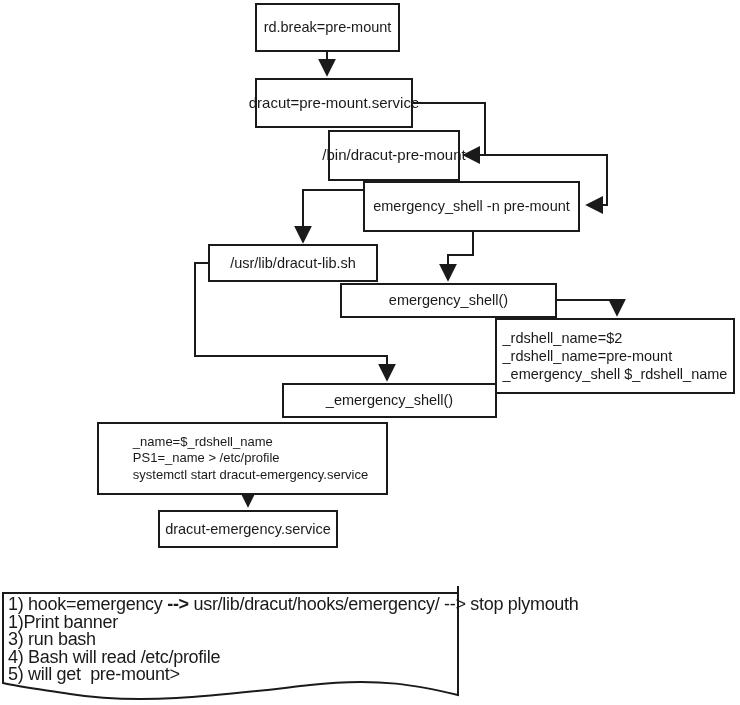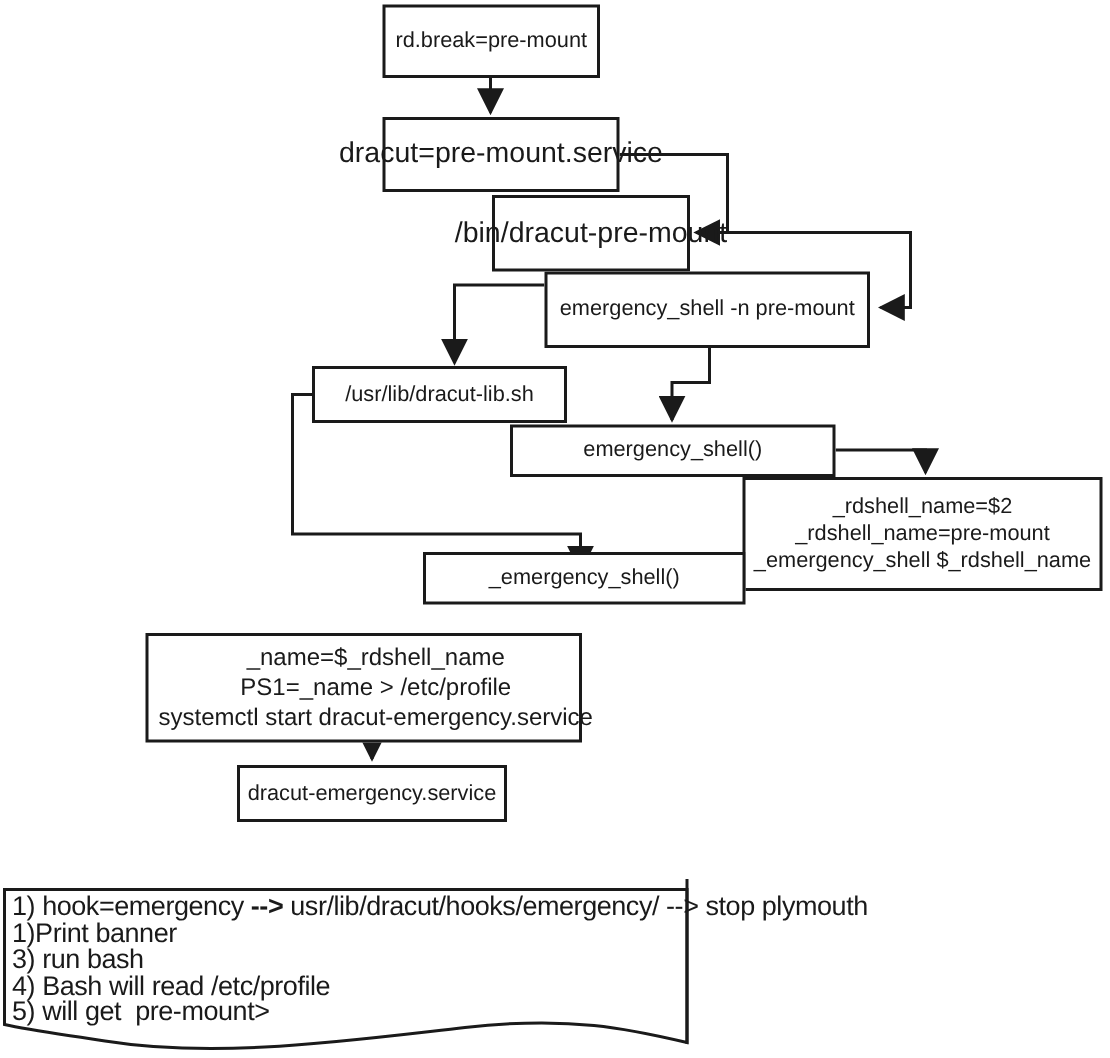--- a/index.html
+++ b/index.html
@@ -4,25 +4,25 @@
 <style>
   html,body { margin:0; padding:0; background:#ffffff; }
   .stage {
     position:relative; width:740px; height:705px; background:#ffffff;
     font-family:"Liberation Sans", sans-serif; color:#1a1a1a; overflow:hidden;
   }
   .wires { position:absolute; left:0; top:0; width:740px; height:705px; }
   .node {
     position:absolute; box-sizing:border-box; background:#ffffff;
     border:2px solid #1a1a1a; display:flex; align-items:center; justify-content:center;
-    text-align:center; font-size:14.5px; line-height:1.25; white-space:nowrap;
+    text-align:left; font-size:14.5px; line-height:1.25; white-space:nowrap;
   }
   .node .lines span { display:block; }
-  .fs-sm { font-size:19px; }
-  .fs-md { font-size:16px;padding-left:16px; }
+  .fs-sm { font-size:15px; }
+  .fs-md { font-size:13px;padding-left:16px; }
   .doc-text {
     position:absolute; left:8px; top:596px; width:448px;
     font-size:18px; letter-spacing:-0.3px; line-height:17.6px; text-align:left;
   }
   .doc-text .ln { display:block; white-space:pre; }
   .bold-arrow { font-weight:bold; }
 </style>
 </head>
 <body>
 
@@ -85,21 +85,21 @@
   </div>
 
   <div class="node" style="left:495px; top:318px; width:240px; height:76px;">
     <div class="lines">
       <span>_rdshell_name=$2</span>
       <span>_rdshell_name=pre-mount</span>
       <span>_emergency_shell $_rdshell_name</span>
     </div>
   </div>
 
-  <div class="node" style="left:282px; top:368px; width:215px; height:35px;">
+  <div class="node" style="left:282px; top:383px; width:215px; height:35px;">
     <span>_emergency_shell()</span>
   </div>
 
   <div class="node fs-md" style="left:97px; top:422px; width:291px; height:73px;">
     <div class="lines">
       <span>_name=$_rdshell_name</span>
       <span>PS1=_name &gt; /etc/profile</span>
       <span>systemctl start dracut-emergency.service</span>
     </div>
   </div>

